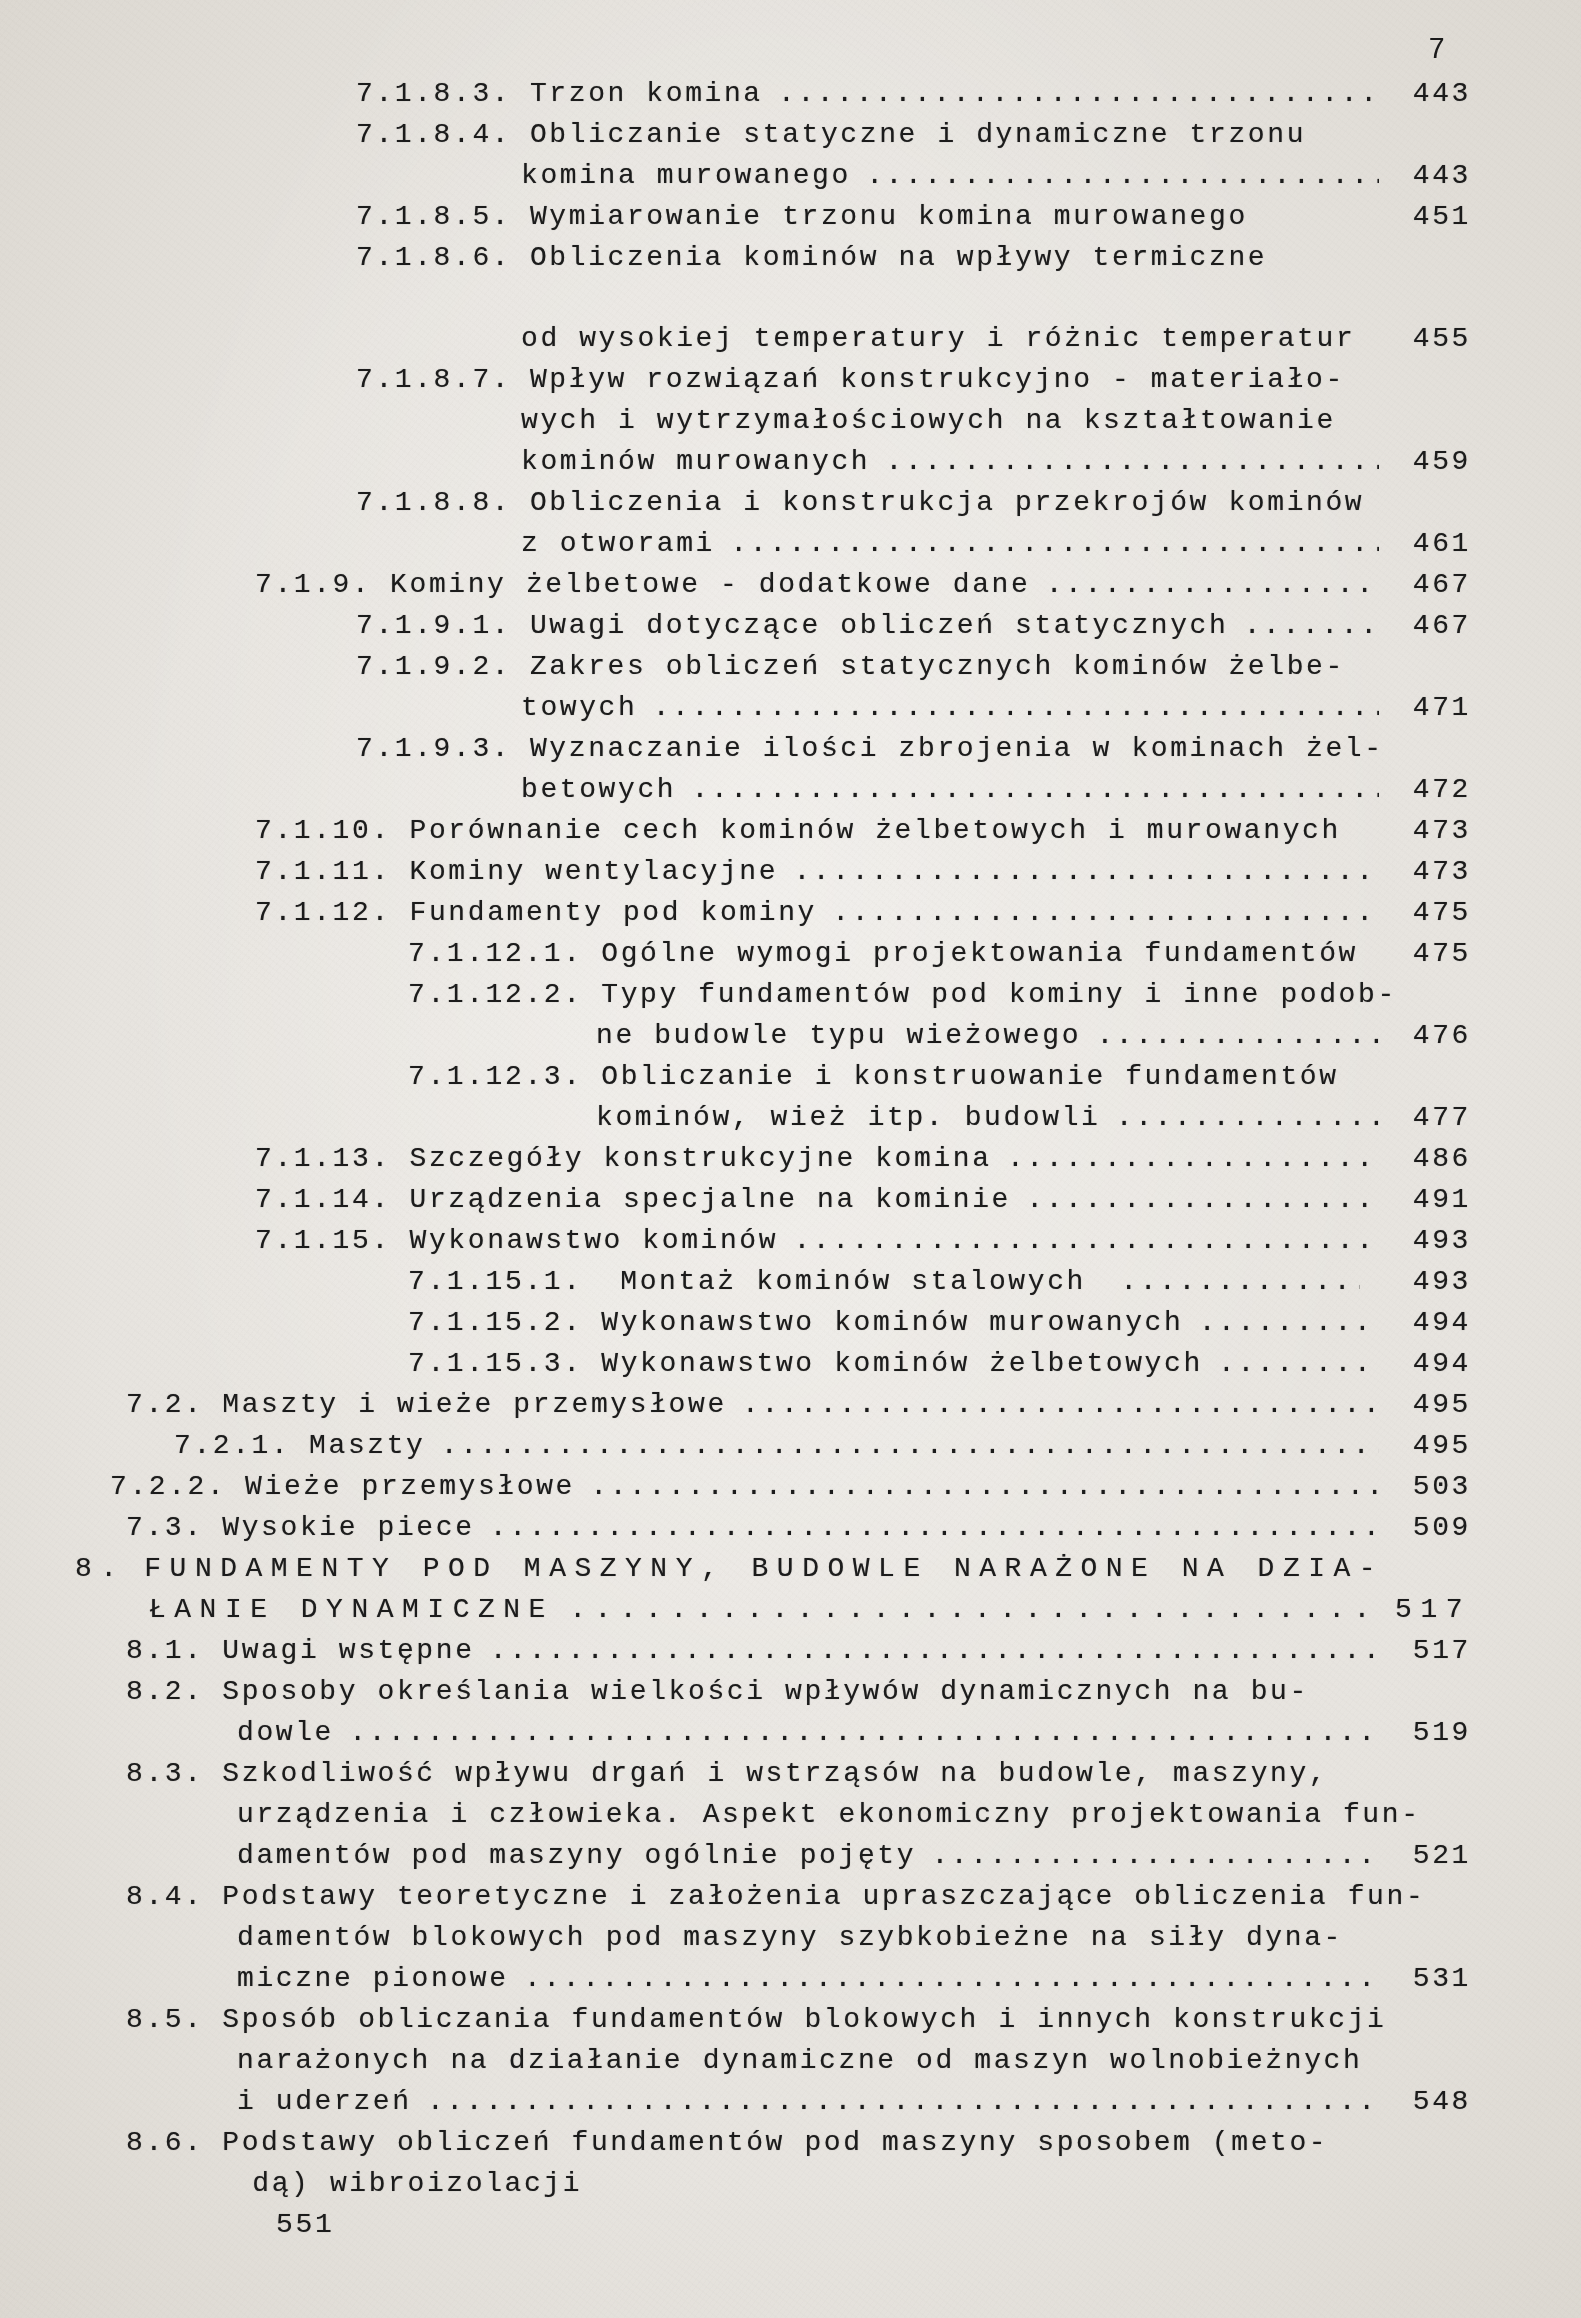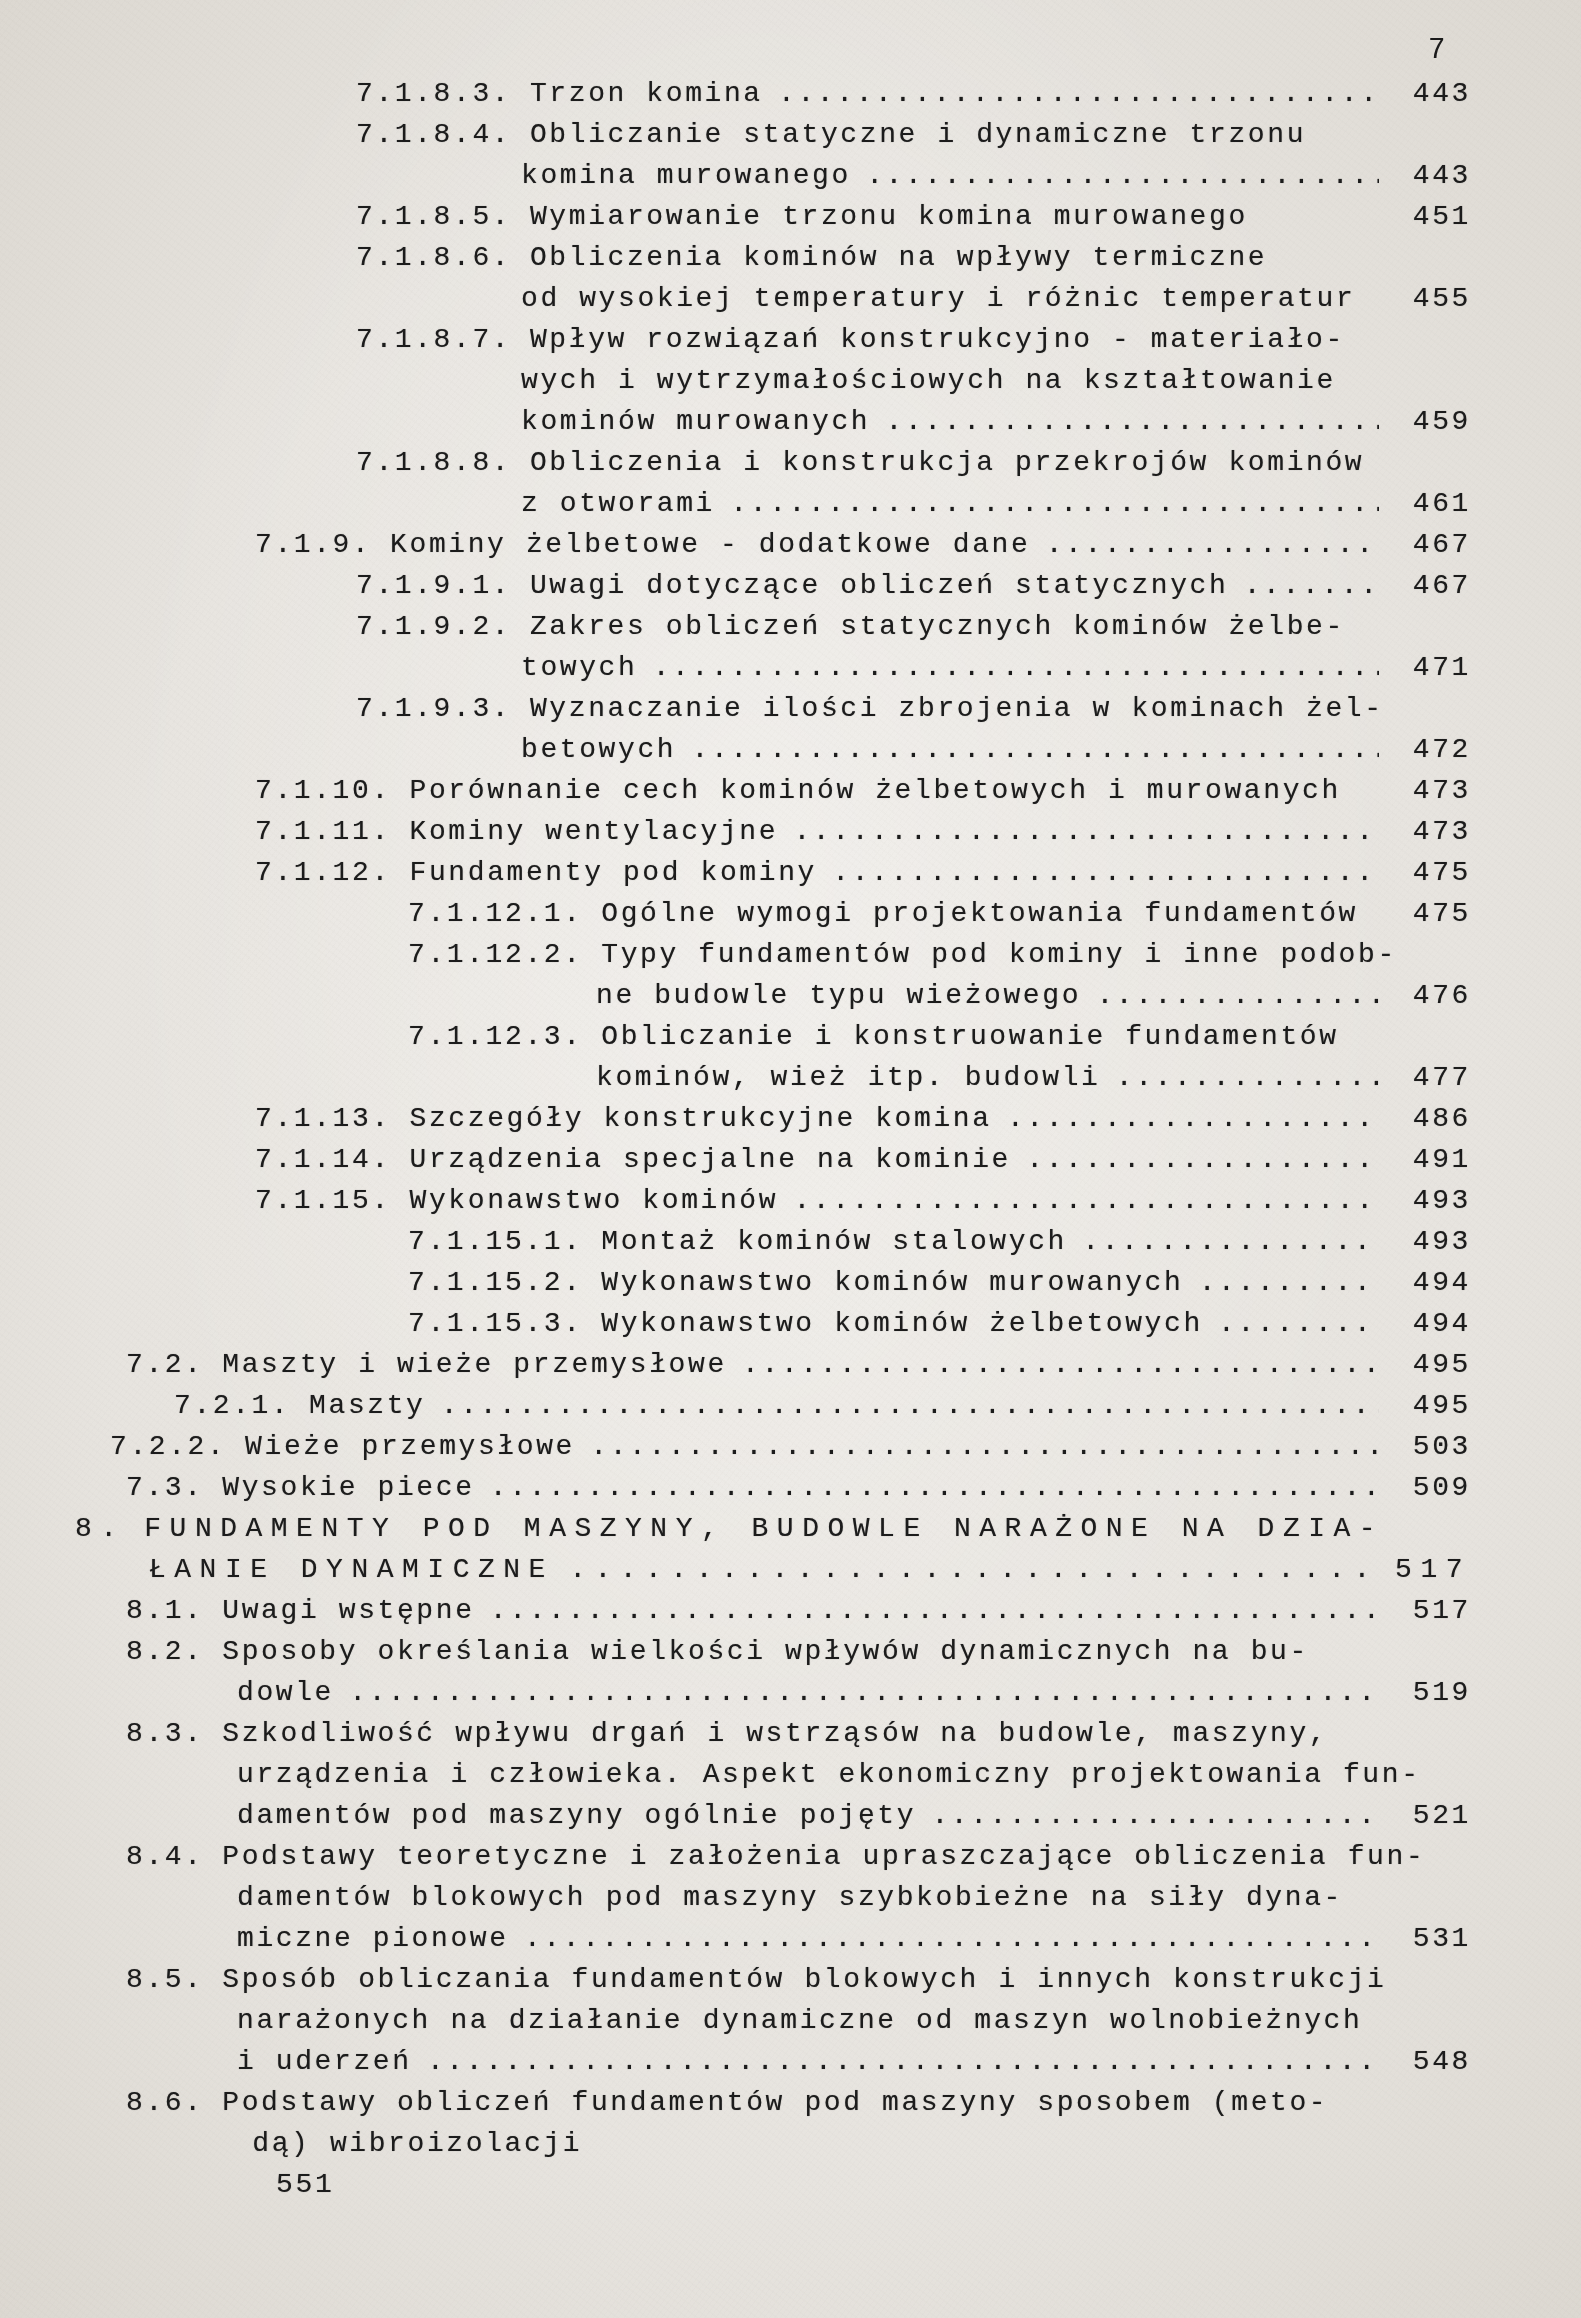--- a/index.html
+++ b/index.html
@@ -69,21 +69,21 @@
       <span class="txt">Wymiarowanie trzonu komina murowanego</span>
       <span class="leader"></span>
       <span class="pg">451</span>
     </div>
     <div class="line" style="padding-left: 356px;">
       <span class="num">7.1.8.6.</span>
       <span class="txt">Obliczenia kominów na wpływy termiczne</span>
       <span class="leader"></span>
       <span class="pg"></span>
     </div>
-    <div class="line" style="padding-left: 521px;">
+    <div class="line" style="padding-left: 521px; margin-top: 40px;">
       <span class="txt">od wysokiej temperatury i różnic temperatur</span>
       <span class="leader"></span>
       <span class="pg">455</span>
     </div>
     <div class="line" style="padding-left: 356px; align-items: flex-end;">
       <span class="num">7.1.8.7.</span>
       <span class="txt">Wpływ rozwiązań konstrukcyjno - materiało-</span>
       <span class="leader"></span>
       <span class="pg"></span>
     </div>
@@ -199,21 +199,21 @@
       <span class="txt">Urządzenia specjalne na kominie</span>
       <span class="leader">..........................................................................................</span>
       <span class="pg">491</span>
     </div>
     <div class="line" style="padding-left: 255px;">
       <span class="num">7.1.15.</span>
       <span class="txt">Wykonawstwo kominów</span>
       <span class="leader">..........................................................................................</span>
       <span class="pg">493</span>
     </div>
-    <div class="line" style="padding-left: 408px;">
+    <div class="line" style="padding-left: 408px; gap: 19px;">
       <span class="num">7.1.15.1.</span>
       <span class="txt">Montaż kominów stalowych</span>
       <span class="leader">..........................................................................................</span>
       <span class="pg">493</span>
     </div>
     <div class="line" style="padding-left: 408px;">
       <span class="num">7.1.15.2.</span>
       <span class="txt">Wykonawstwo kominów murowanych</span>
       <span class="leader">..........................................................................................</span>
       <span class="pg">494</span>

